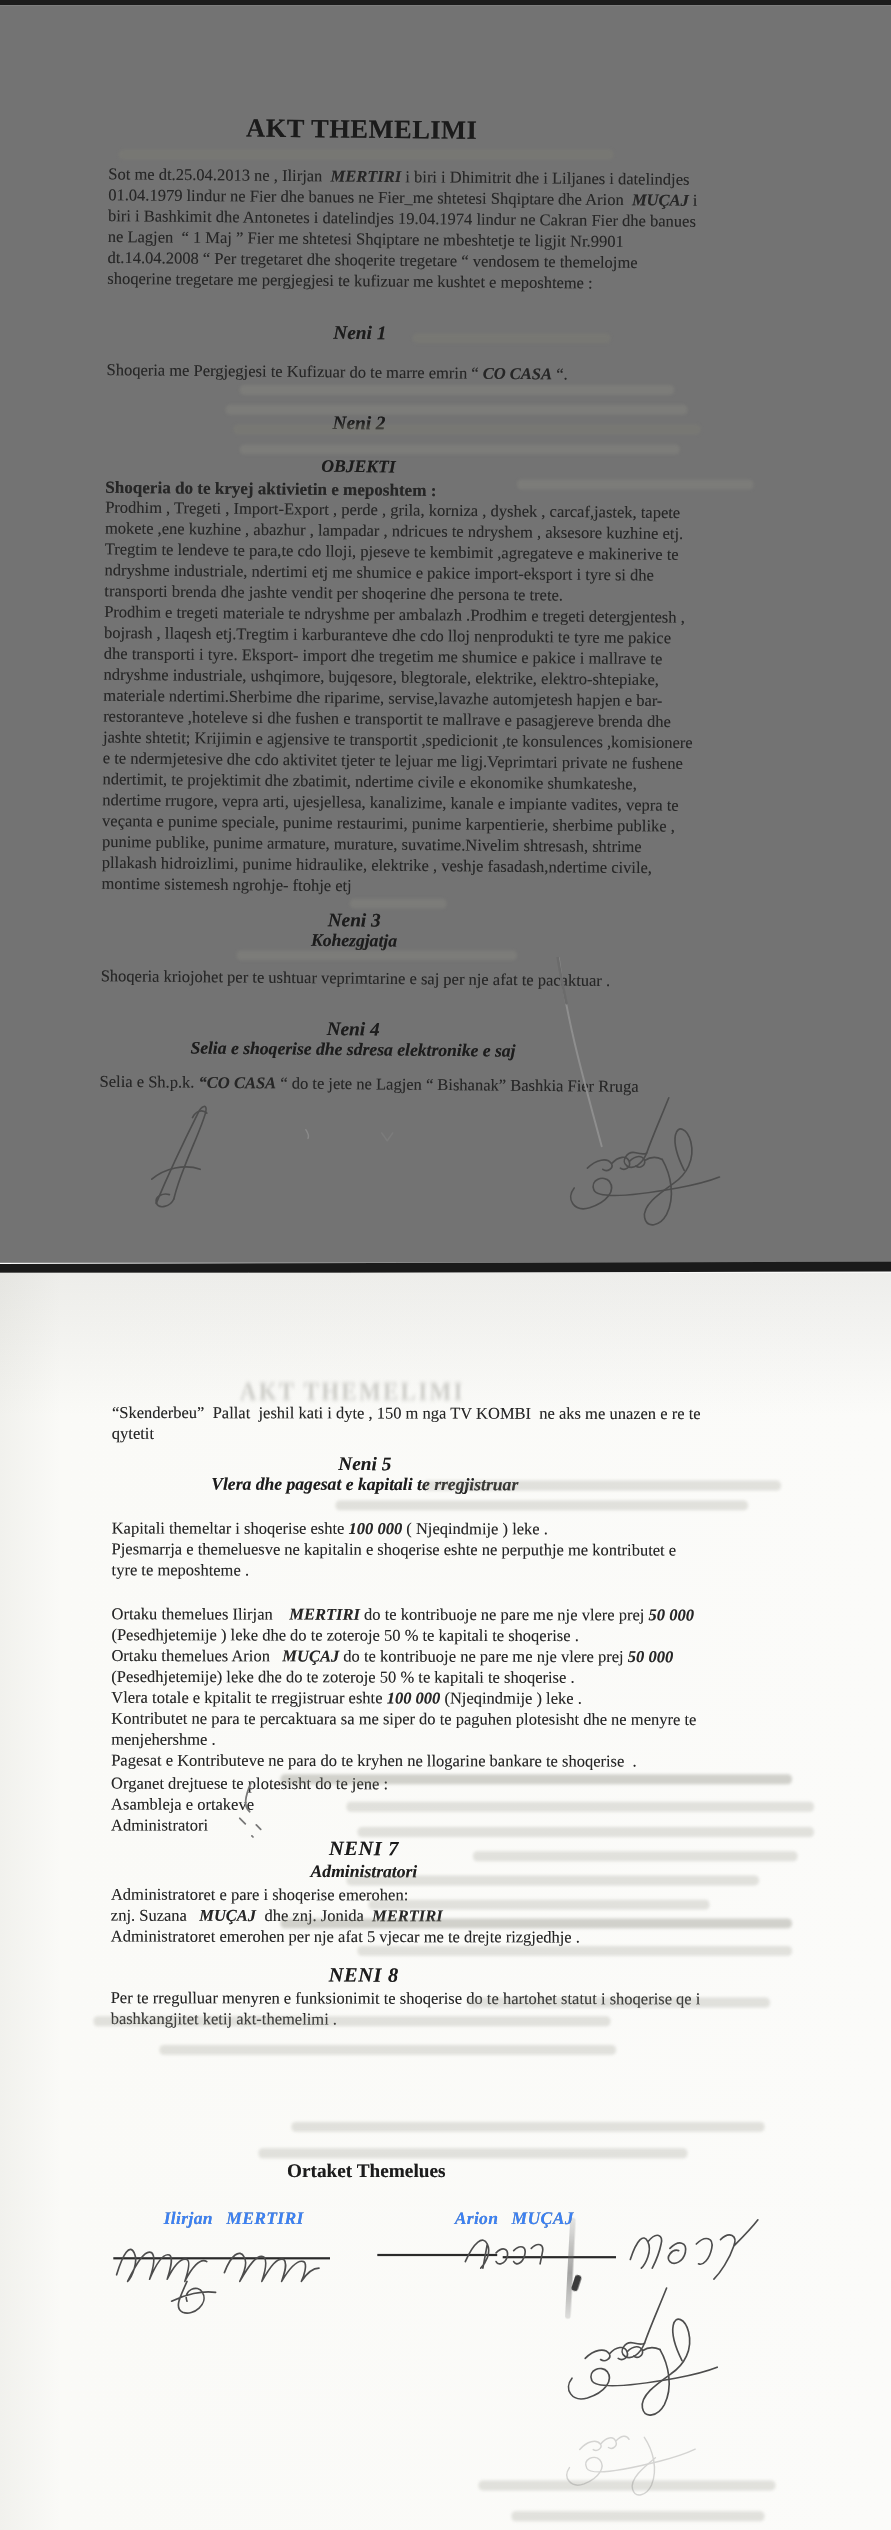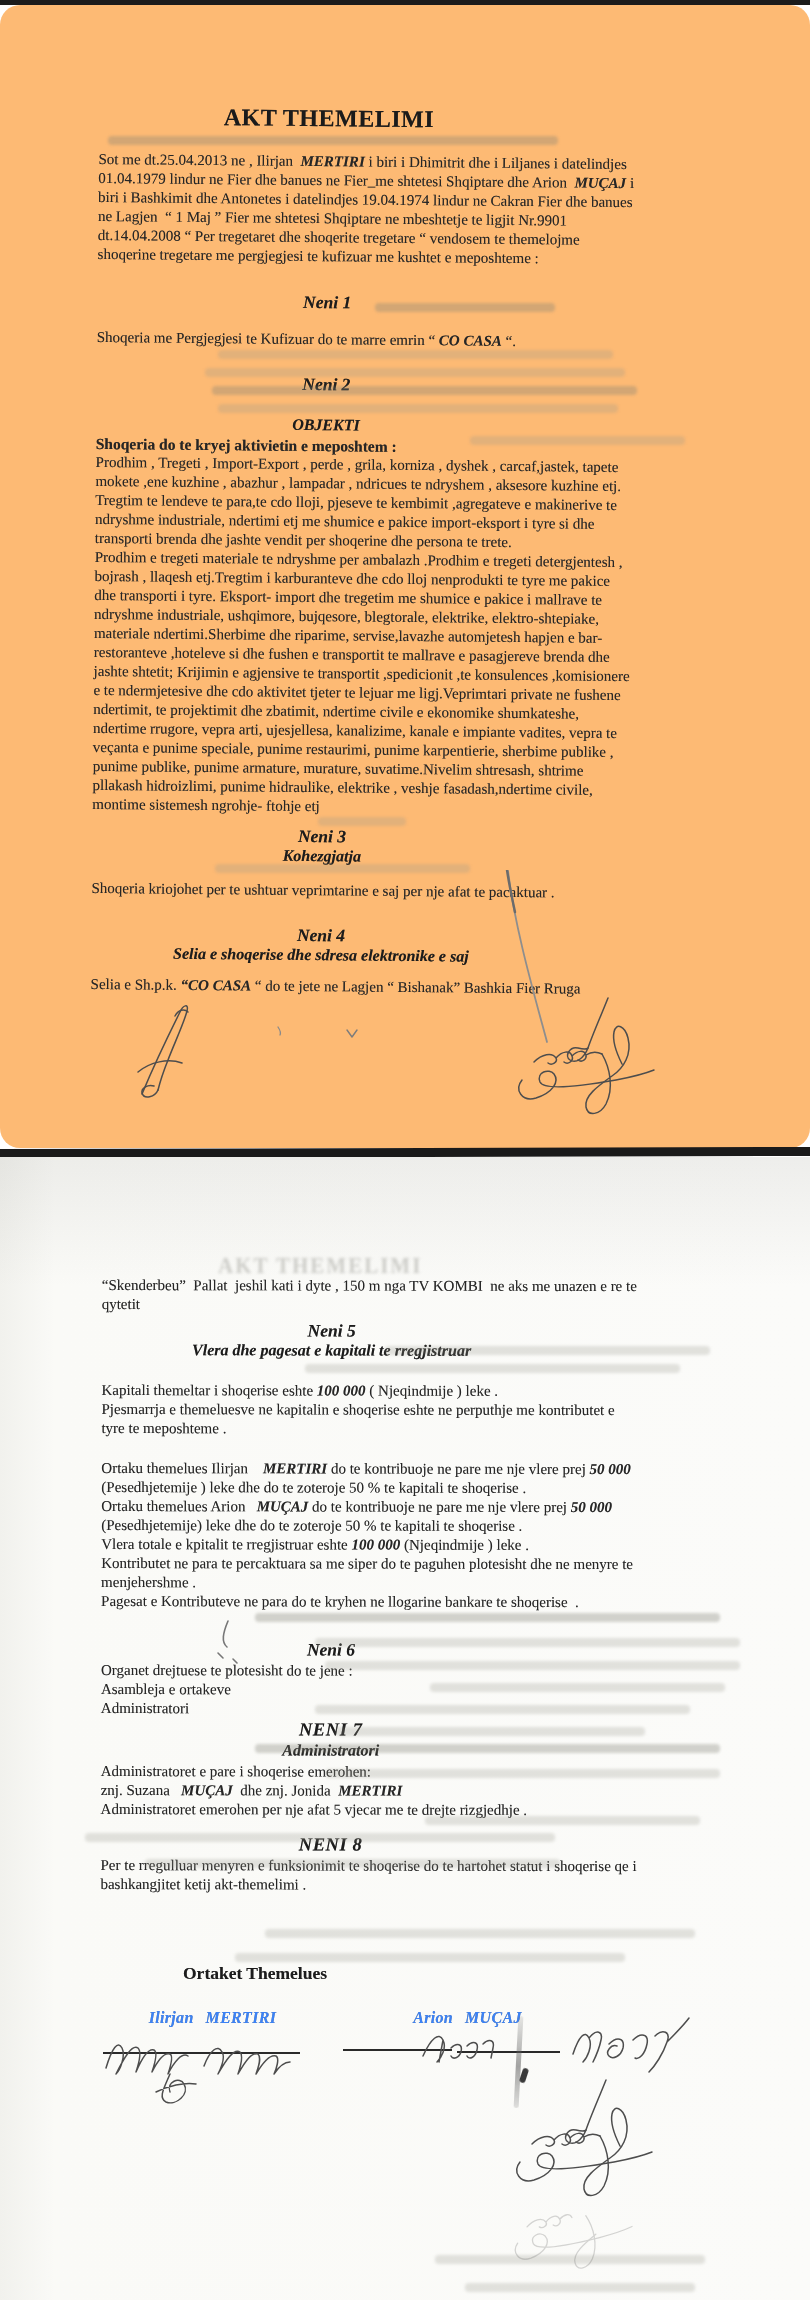--- a/index.html
+++ b/index.html
@@ -1,21 +1,21 @@
 <!DOCTYPE html>
 <html><head>
 <meta charset="utf-8">
 <style>
   html,body{margin:0;padding:0;background:#ffffff;}
   .canvas{position:relative;width:810px;height:2300px;overflow:hidden;
           font-family:"Liberation Serif","DejaVu Serif",serif;color:#262626;background:#fff;}
 
   
   .page{position:absolute;left:0;width:810px;}
-  .page1{top:5px;height:1143px;background:#fdba74;border-radius:20px;}
+  .page1{top:5px;height:1143px;background:#737373;}
   .page2{top:1157px;height:1143px;
          background:linear-gradient(90deg,#f1f1ed 0px,#fafaf7 55px,#fbfbf9 100%);}
   .page2::before{content:"";position:absolute;left:0;top:0;width:100%;height:130px;
          background:linear-gradient(180deg,rgba(120,120,115,.10),rgba(120,120,115,0));}
 
   .inner{position:absolute;top:0;}
   .p1-inner{left:100px;width:672px;padding-top:98px;transform:rotate(.55deg);transform-origin:0 0;}
   .p2-inner{left:102px;width:655px;padding-top:119px;transform:rotate(.12deg);transform-origin:0 0;}
 
   
@@ -54,21 +54,21 @@
          stroke-linejoin:round;}
   .pen-light path{stroke:#8e8e8e;stroke-width:1.8;}
   .sigline{position:absolute;height:2px;background:#2a2a2a;}
   .smudge{position:absolute;left:516px;top:2016px;width:5px;height:92px;border-radius:3px;
          background:linear-gradient(180deg,rgba(110,110,110,.15),rgba(90,90,90,.55) 55%,rgba(110,110,110,.2));
          filter:blur(.6px);transform:rotate(3deg);}
   .smudge-blob{position:absolute;left:521px;top:2068px;width:6px;height:15px;border-radius:3px;
          background:#3a3a3a;filter:blur(.5px);transform:rotate(18deg);}
 
   
-  .founders-heading{position:absolute;left:183px;top:1963px;width:300px;text-align:left;
+  .founders-heading{position:absolute;left:183px;top:1963px;width:300px;text-align:center;
          font-size:17.5px;font-weight:bold;color:#1c1c1c;text-shadow:0 0 .5px rgba(20,20,20,.5);}
   .sig-name{position:absolute;top:2009px;width:235px;text-align:center;font-size:16px;
          color:#3b82f6;text-shadow:0 0 .5px rgba(20,20,20,.5);}
   .sig-name .b{letter-spacing:.3px;}
   .sig-name .sp{display:inline-block;width:12px;}
   .ghosty{opacity:.22;}
 </style>
 </head>
 <body>
 
@@ -174,21 +174,20 @@
 Pjesmarrja e themeluesve ne kapitalin e shoqerise eshte ne perputhje me kontributet e
 tyre te meposhteme .</span></div>
           <div class="blk para" style="margin-top: 21px;"><span>Ortaku themelues Ilirjan    </span><span class="b">MERTIRI</span><span> do te kontribuoje ne pare me nje vlere prej </span><span class="b">50 000</span><span>
 (Pesedhjetemije ) leke dhe do te zoteroje 50 % te kapitali te shoqerise .
 Ortaku themelues Arion   </span><span class="b">MUÇAJ</span><span> do te kontribuoje ne pare me nje vlere prej </span><span class="b">50 000</span><span>
 (Pesedhjetemije) leke dhe do te zoteroje 50 % te kapitali te shoqerise .
 Vlera totale e kpitalit te rregjistruar eshte </span><span class="b">100 000</span><span> (Njeqindmije ) leke .
 Kontributet ne para te percaktuara sa me siper do te paguhen plotesisht dhe ne menyre te
 menjehershme .
 Pagesat e Kontributeve ne para do te kryhen ne llogarine bankare te shoqerise  .</span></div>
-          <div class="blk heading" style="margin-top: 28px;">Neni 6</div>
           <div class="blk para" style="margin-top: 2px;"><span>Organet drejtuese te plotesisht do te jene :
 Asambleja e ortakeve
 Administratori</span></div>
           <div class="blk heading-lg">NENI 7</div>
           <div class="blk subheading">Administratori</div>
           <div class="blk para" style="margin-top: 3px;"><span>Administratoret e pare i shoqerise emerohen:
 znj. Suzana   </span><span class="b">MUÇAJ</span><span>  dhe znj. Jonida  </span><span class="b">MERTIRI</span><span>
 Administratoret emerohen per nje afat 5 vjecar me te drejte rizgjedhje .</span></div>
           <div class="blk heading-lg" style="margin-top: 14px;">NENI 8</div>
           <div class="blk para" style="margin-top: 1px;"><span>Per te rregulluar menyren e funksionimit te shoqerise do te hartohet statut i shoqerise qe i

